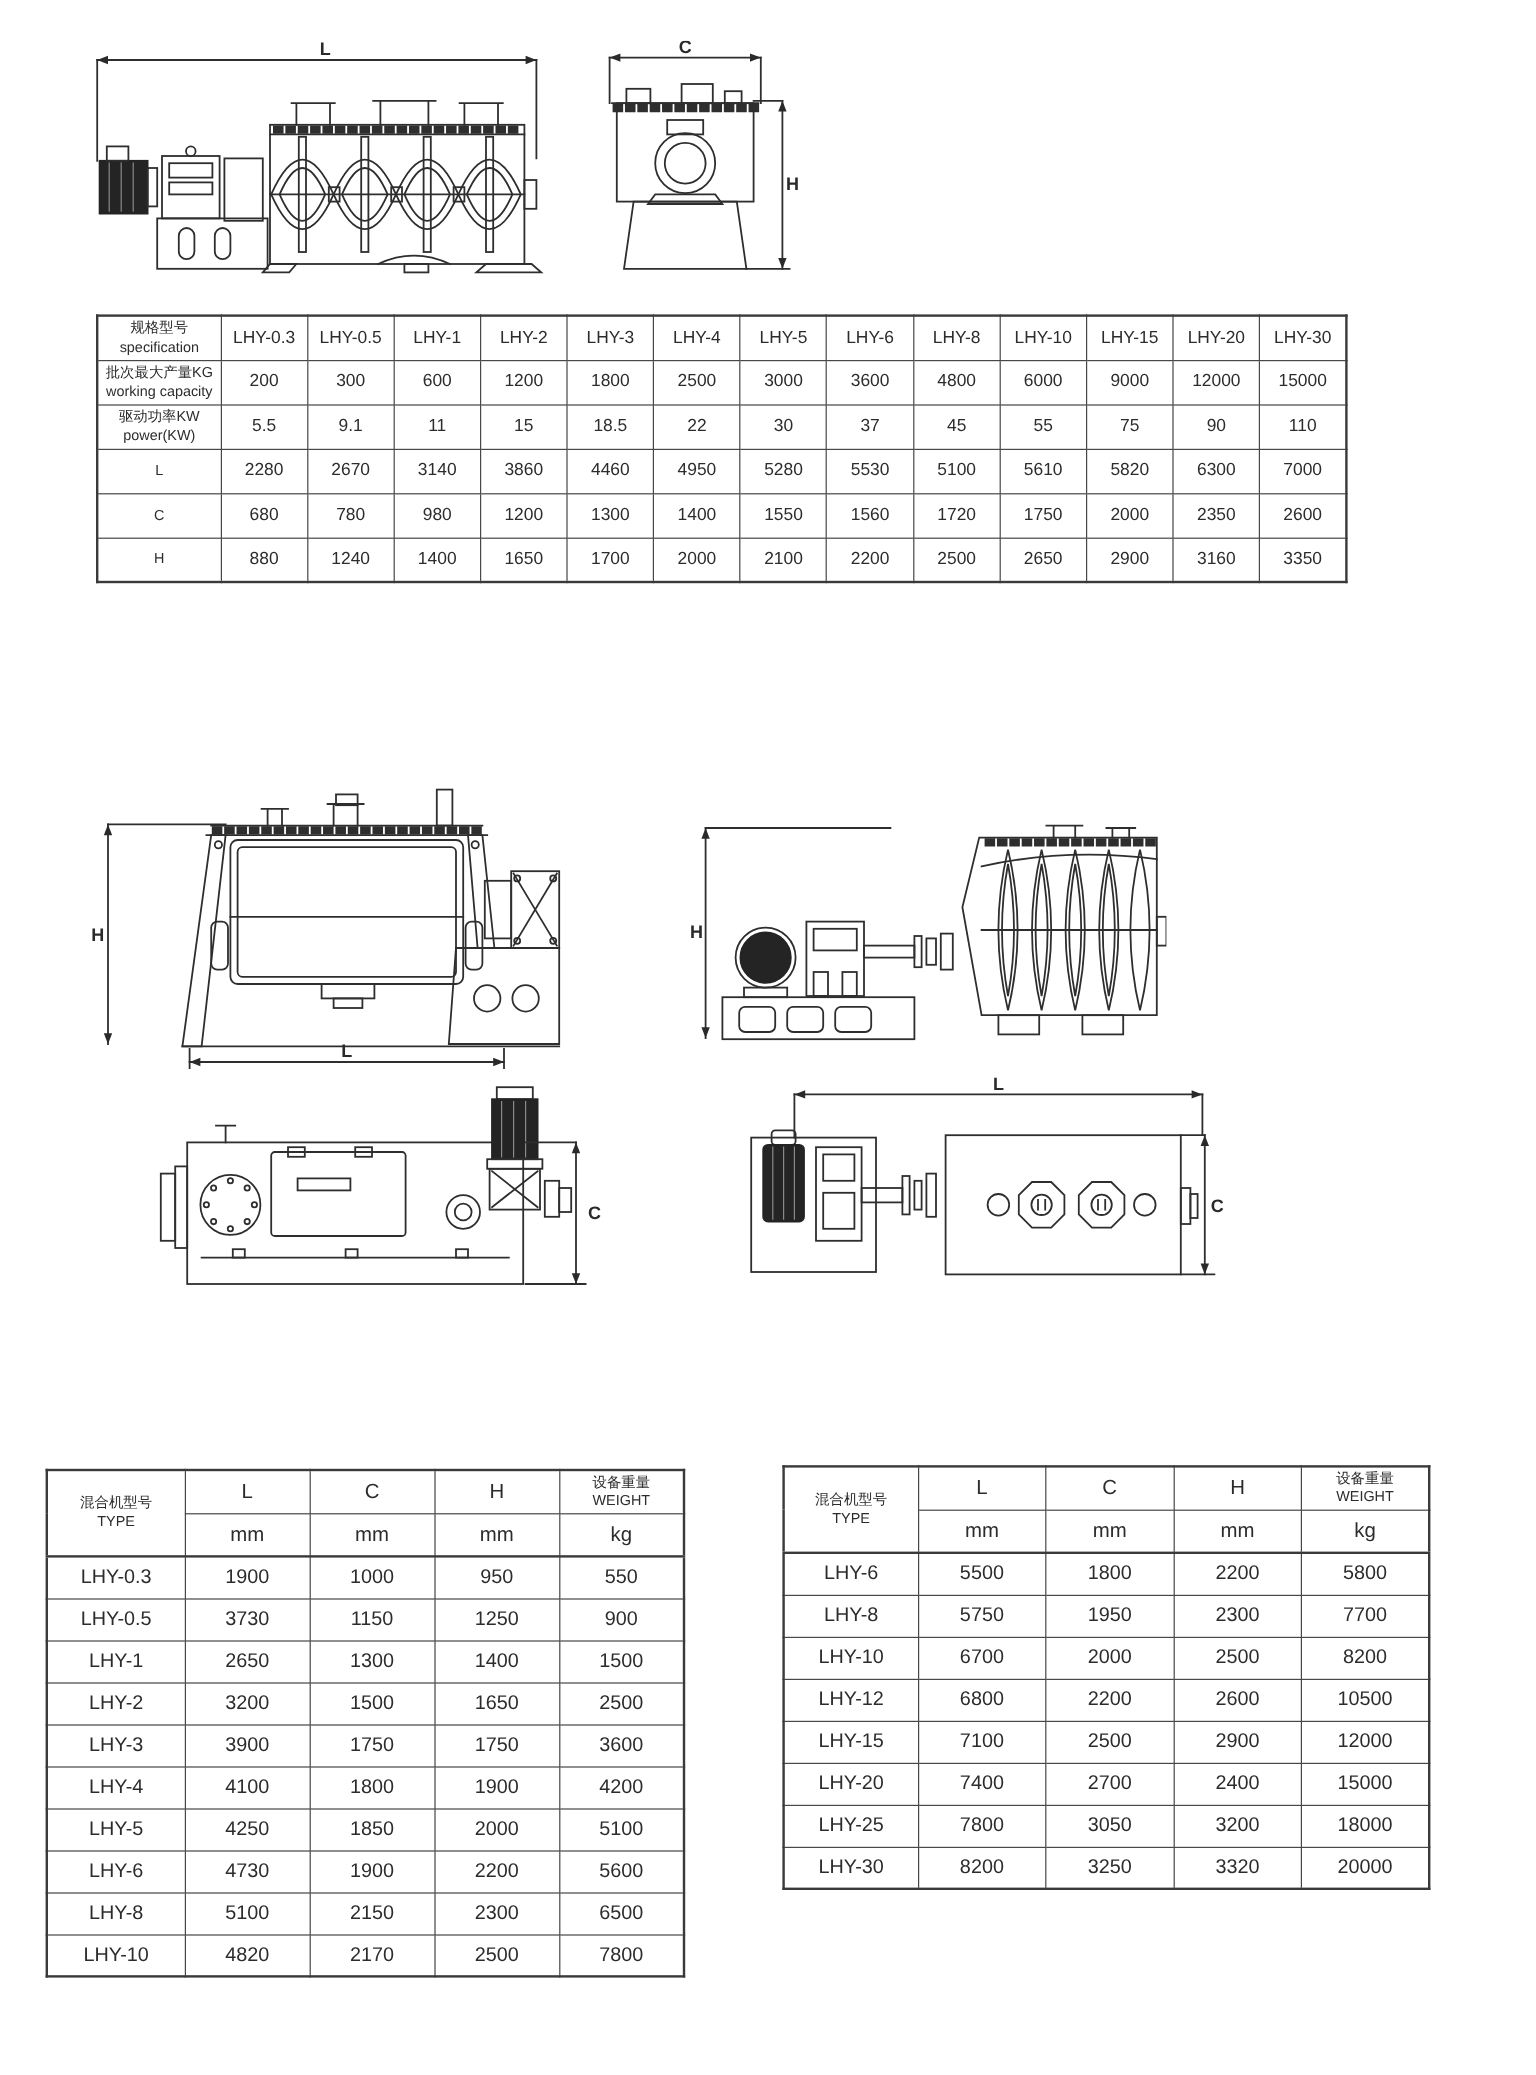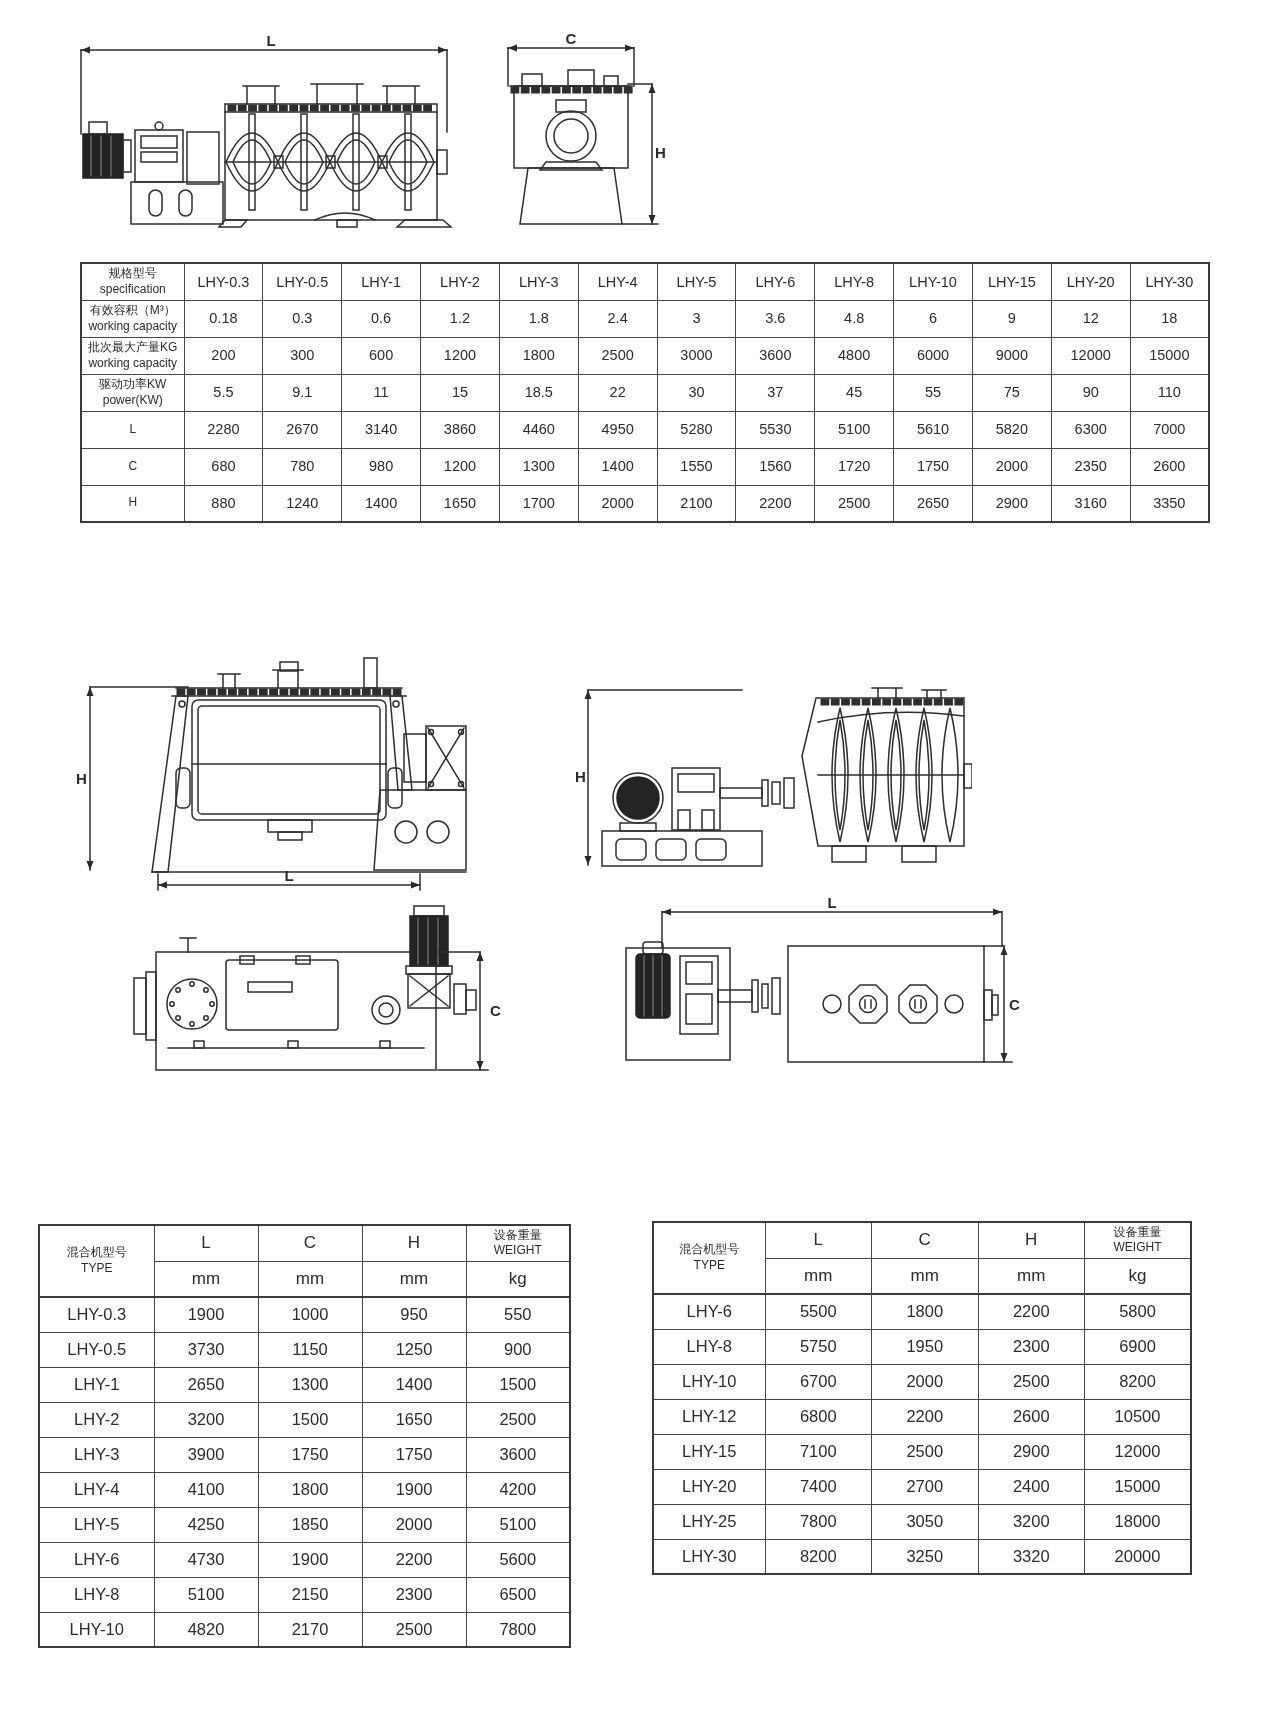--- a/index.html
+++ b/index.html
@@ -3,21 +3,21 @@
 <meta charset="utf-8">
 <style>
   *{margin:0;padding:0;box-sizing:border-box}
   html,body{background:#ffffff}
   .page{position:relative;width:1280px;height:1729px;background:#ffffff;
         font-family:"Liberation Sans","DejaVu Sans",sans-serif;color:#2c2c2c;overflow:hidden}
   .abs{position:absolute}
 
   
   table{border-collapse:collapse;table-layout:fixed;background:#fff}
-  #specTable{width:1130px;border:2.5px solid #3a3a3a}
+  #specTable{width:1043px;border:2.5px solid #3a3a3a}
   #specTable td{border:1.6px solid #474747;height:37px;text-align:center;vertical-align:middle;
                 font-size:14.5px;white-space:pre-line;line-height:1.25;color:#2c2c2c}
   #specTable td:first-child{font-size:12px;line-height:1.3}
 
   .dimTable{border:2.5px solid #3a3a3a}
   .dimTable td{border:1.6px solid #474747;text-align:center;vertical-align:middle;
                font-size:16px;white-space:pre-line;color:#2c2c2c}
   .dimTable thead td{height:36px;font-size:17px}
   .dimTable thead td.sub{font-size:12px;line-height:1.3}
   .dimTable thead{border-bottom:2.4px solid #3a3a3a}
@@ -156,37 +156,20 @@
           <td>LHY-4</td>
           <td>LHY-5</td>
           <td>LHY-6</td>
           <td>LHY-8</td>
           <td>LHY-10</td>
           <td>LHY-15</td>
           <td>LHY-20</td>
           <td>LHY-30</td>
         </tr>
         <tr>
-          <td>有效容积（M³）
-working capacity</td>
-          <td>0.18</td>
-          <td>0.3</td>
-          <td>0.6</td>
-          <td>1.2</td>
-          <td>1.8</td>
-          <td>2.4</td>
-          <td>3</td>
-          <td>3.6</td>
-          <td>4.8</td>
-          <td>6</td>
-          <td>9</td>
-          <td>12</td>
-          <td>18</td>
-        </tr>
-        <tr>
           <td>批次最大产量KG
 working capacity</td>
           <td>200</td>
           <td>300</td>
           <td>600</td>
           <td>1200</td>
           <td>1800</td>
           <td>2500</td>
           <td>3000</td>
           <td>3600</td>
@@ -593,21 +576,21 @@
           <td>5500</td>
           <td>1800</td>
           <td>2200</td>
           <td>5800</td>
         </tr>
         <tr>
           <td>LHY-8</td>
           <td>5750</td>
           <td>1950</td>
           <td>2300</td>
-          <td>6900</td>
+          <td>7700</td>
         </tr>
         <tr>
           <td>LHY-10</td>
           <td>6700</td>
           <td>2000</td>
           <td>2500</td>
           <td>8200</td>
         </tr>
         <tr>
           <td>LHY-12</td>

